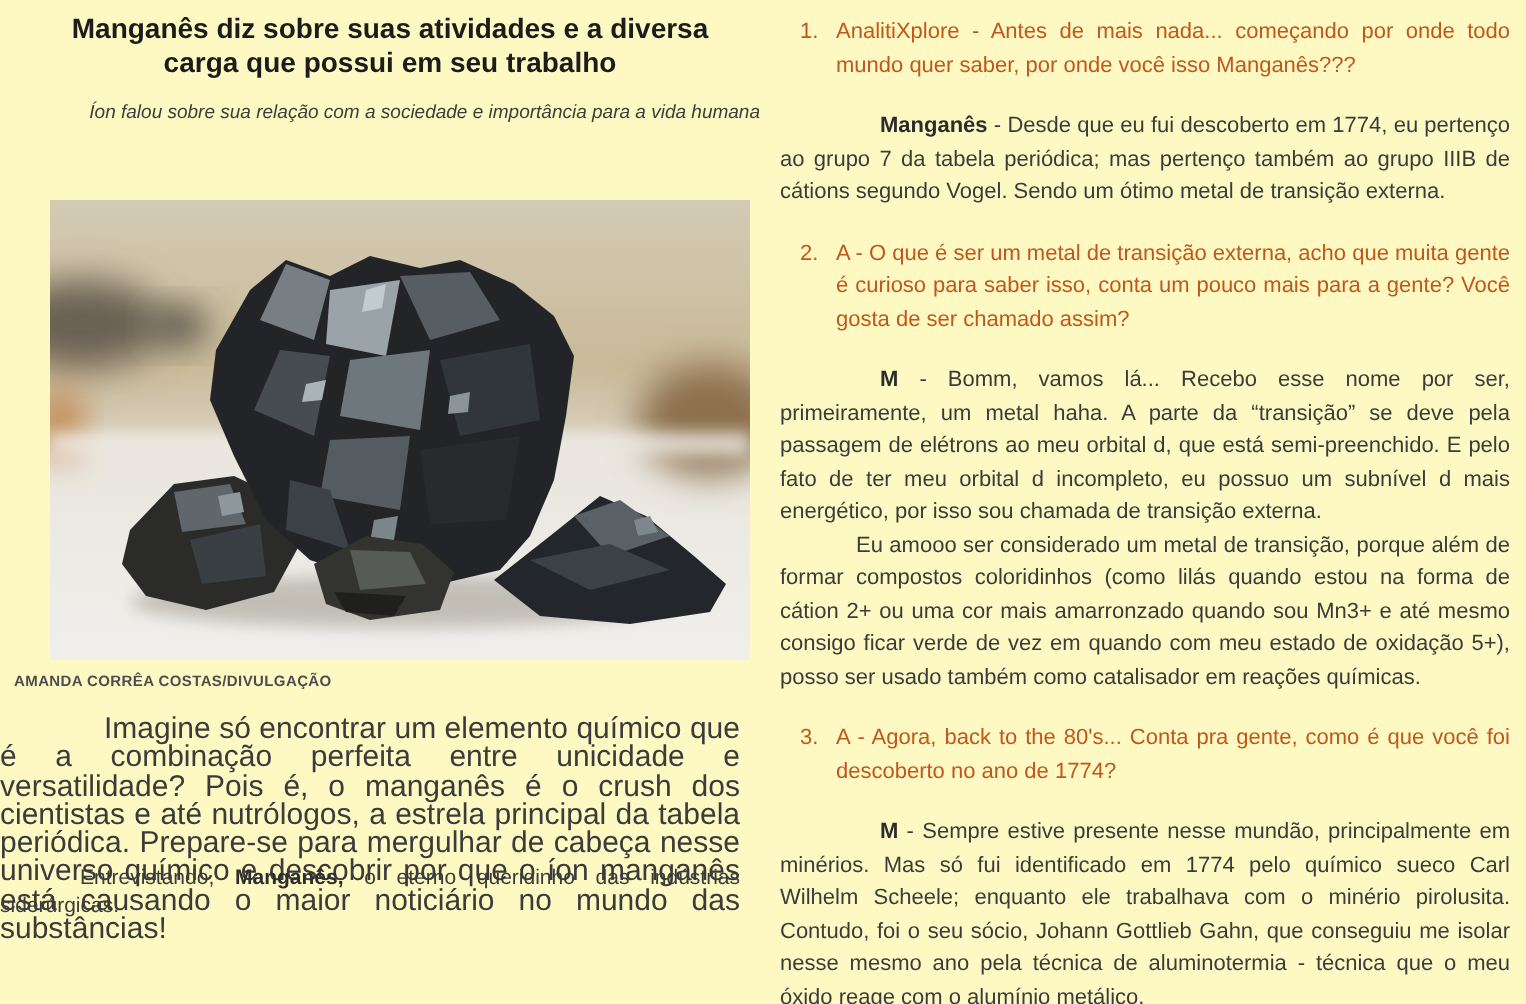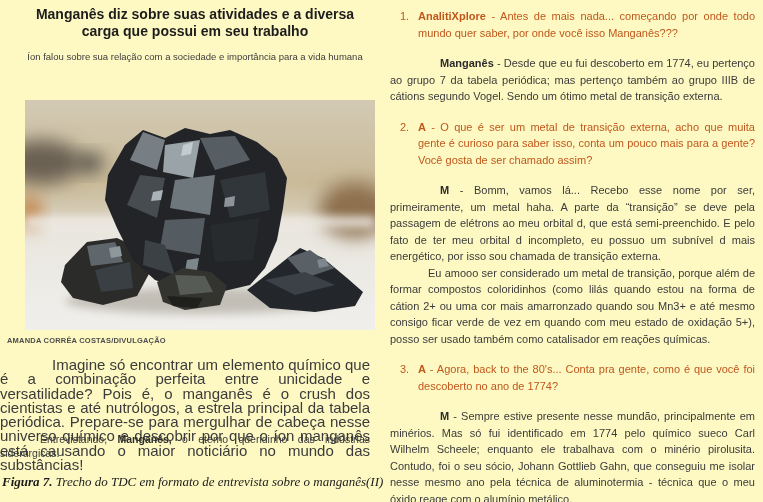--- a/index.html
+++ b/index.html
@@ -16,22 +16,22 @@
     position: absolute; left: 0; top: 0;
     width: 390px; height: 502px;
   }
   .title {
     margin: 6px 24px 0 24px;
     font-size: 14px; font-weight: bold; color: #1c1c1c;
     text-align: center; line-height: 17px;
   }
   .subtitle {
     margin: 11px 10px 0 10px;
-    font-size: 9.5px; color: #3d3d3d;
-    text-align: center;
+    font-size: 9.5px; font-style: italic; color: #3d3d3d;
+    text-align: right;
   }
   .photo {
     position: absolute; left: 25px; top: 100px;
     width: 350px; height: 230px;
     overflow: hidden;
   }
   .credit {
     position: absolute; left: 7px; top: 336px;
     font-size: 7.5px; letter-spacing: 0.2px; color: #4d4d4d; font-weight: bold;
   }
@@ -60,21 +60,21 @@
     font-size: 11px; line-height: 16.5px;
   }
   .question {
     position: relative;
     padding-left: 28px;
     color: #c0571c;
     text-align: justify;
     margin-bottom: 14px;
   }
   .qnum { position: absolute; left: 10px; top: 0; }
-  .question b { font-weight: bold; }
+  .question b { font-weight: normal; }
   .answer {
     text-indent: 38px;
     text-align: justify;
     color: #3b3b3b;
     margin-bottom: 14px;
   }
   .answer.cont { margin-top: -14px; }
   .answer b { color: #2c2c2c; margin-left: 12px; }
 </style>
 </head>
@@ -146,21 +146,20 @@
         <polygon points="292,160 300,158 304,166 294,168" fill="#7e878c"></polygon>
       </svg>
     </div>
 
     <div class="credit">AMANDA CORRÊA COSTAS/DIVULGAÇÃO</div>
 
     <p class="intro">Imagine só encontrar um elemento químico que é a combinação perfeita entre unicidade e versatilidade? Pois é, o manganês é o crush dos cientistas e até nutrólogos, a estrela principal da tabela periódica. Prepare-se para mergulhar de cabeça nesse universo químico e descobrir por que o íon manganês está causando o maior noticiário no mundo das substâncias!</p>
 
     <p class="closing"><span>Entrevistando, </span><b>Manganês,</b><span> o eterno queridinho das indústrias siderúrgicas.</span></p>
 
-    <p class="figcaption"><span class="figlabel">Figura 7.</span><span> Trecho do TDC em formato de entrevista sobre o manganês(II)</span></p>
   </div>
 
   <div class="right-col">
 
     <div class="question">
       <span class="qnum">1.</span><b>AnalitiXplore</b><span> - Antes de mais nada... começando por onde todo mundo quer saber, por onde você isso Manganês???</span>
     </div>
 
     <p class="answer"><b>Manganês</b><span> - Desde que eu fui descoberto em 1774, eu pertenço ao grupo 7 da tabela periódica; mas pertenço também ao grupo IIIB de cátions segundo Vogel. Sendo um ótimo metal de transição externa.</span></p>
 

